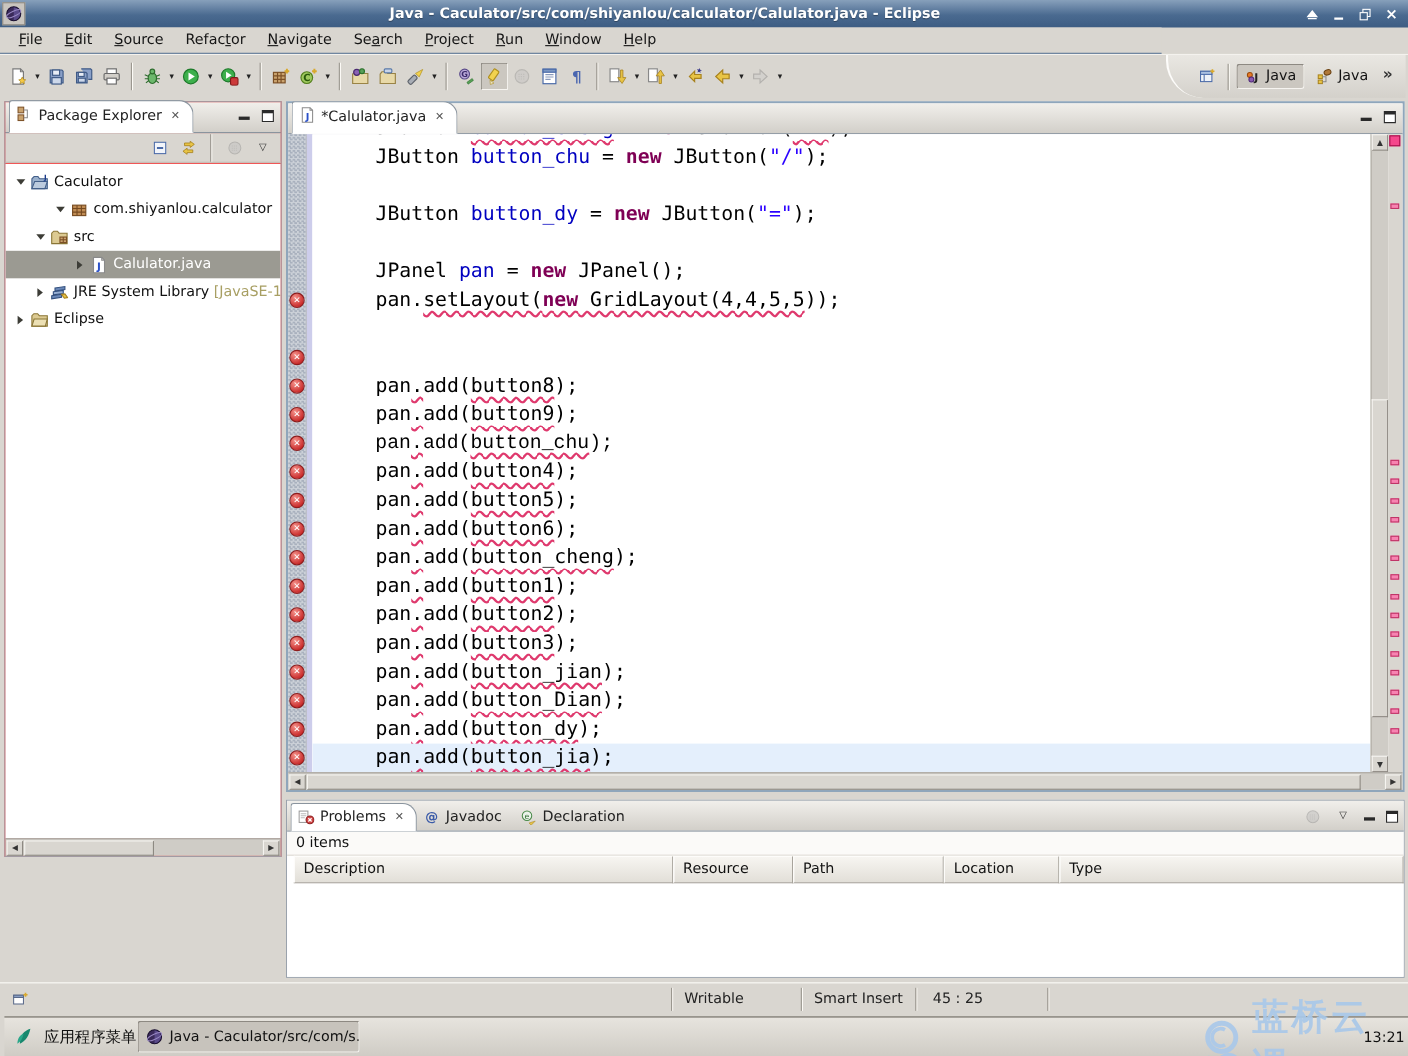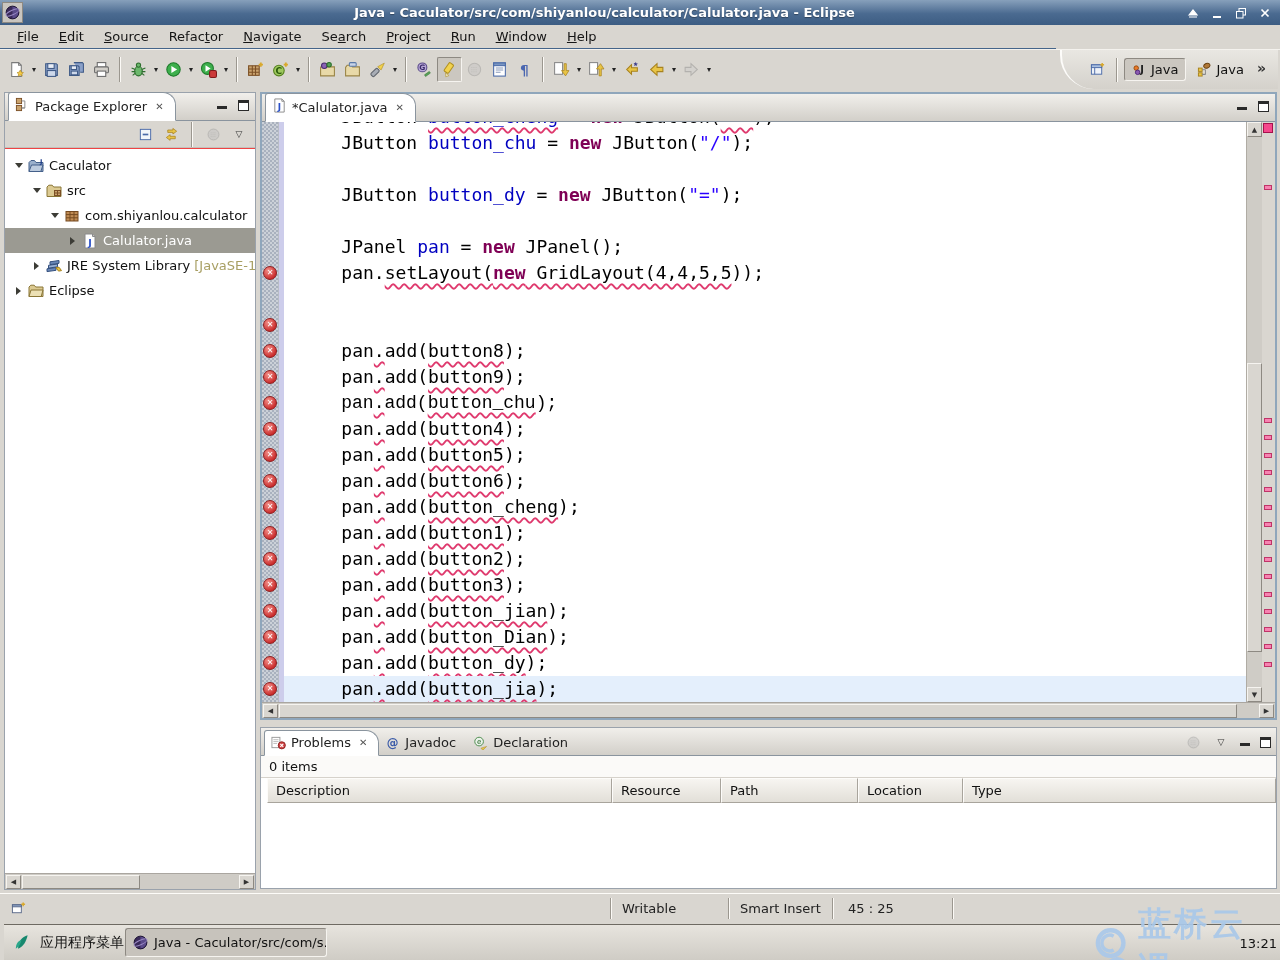--- a/index.html
+++ b/index.html
@@ -51,21 +51,21 @@
     border-radius:3px 13px 0 0;margin-bottom:-1px;}
   .tab .close{font-size:10px;color:#555;margin-left:3px;}
   .winbtns{position:absolute;right:5px;top:6px;display:flex;gap:7px;}
   .wbtn{width:14px;height:12px;display:flex;align-items:flex-end;justify-content:center;}
   .b-min{width:10px;height:3px;background:#2a2a2a;margin-bottom:2px;}
   .b-max{width:11px;height:11px;border:1px solid #2a2a2a;border-top:3px solid #2a2a2a;background:#fff;}
   .vbtn{width:22px;height:22px;display:flex;align-items:center;justify-content:center;}
   .vbtn.disabled{opacity:.5;filter:grayscale(.9);}
 
   
-  #pkg{position:absolute;left:4px;top:92px;width:252px;height:798px;background:#ef4444;border:1px solid #9aa2ac;}
+  #pkg{position:absolute;left:4px;top:92px;width:252px;height:687px;background:#ef4444;border:1px solid #9aa2ac;}
   #pkg-toolbar{height:27px;background:#d9d6d0;border-bottom:1px solid #c5c1ba;
     display:flex;align-items:center;justify-content:flex-end;gap:4px;padding-right:5px;}
   #tree{position:absolute;top:56px;bottom:16px;left:0;right:0;overflow:hidden;background:#fff;padding-top:4px;}
   .trow{height:25px;display:flex;align-items:center;font-size:13px;color:#111;white-space:nowrap;}
   .trow.selected{background:#9b9a92;color:#fff;}
   .tarrow{width:15px;display:flex;justify-content:center;flex:none;}
   .arr-exp{width:0;height:0;border-left:4px solid transparent;border-right:4px solid transparent;border-top:5px solid #3c3c36;}
   .arr-col{width:0;height:0;border-top:4px solid transparent;border-bottom:4px solid transparent;border-left:5px solid #3c3c36;}
   .ticon{margin:0 5px 0 2px;display:flex;flex:none;}
   .tsuffix{color:#a89f63;margin-left:4px;}
@@ -484,44 +484,44 @@
           </span>
           <span class="ticon">
             <svg width="16" height="16" viewBox="0 0 16 16">
               <path d="M1 13.5V4.5l2-2h3.5l1.5 2h7v9z" fill="#9ab0cc" stroke="#44608a"></path>
               <path d="M1 13.5l2.5-6.5H15l-2.2 6.5z" fill="#bccbde" stroke="#44608a"></path>
               <text x="12" y="5.8" font-size="6.5" font-weight="bold" fill="#1a3a8a" font-family="DejaVu Sans,sans-serif">J</text>
             </svg>
           </span>
           <span>Caculator</span>
         </div>
+        <div class="trow" style="padding-left: 42px;">
+          <span class="tarrow">
+            <span class="arr-exp"></span>
+          </span>
+          <span class="ticon">
+            <svg width="16" height="16" viewBox="0 0 16 16">
+              <rect x="2" y="3.5" width="12" height="9.5" fill="#c08c54" stroke="#764a20"></rect>
+              <path d="M2 6.6h12M2 9.8h12M6 3.5v9.5M10 3.5v9.5" stroke="#764a20"></path>
+            </svg>
+          </span>
+          <span>com.shiyanlou.calculator</span>
+        </div>
         <div class="trow" style="padding-left: 24px;">
           <span class="tarrow">
             <span class="arr-exp"></span>
           </span>
           <span class="ticon">
             <svg width="16" height="16" viewBox="0 0 16 16">
               <path d="M1 13.5V4l1.8-1.8h3.4L7.7 4h7.3v9.5z" fill="#dcca92" stroke="#8a7636"></path>
               <rect x="8.5" y="7.5" width="6" height="5" fill="#caa36e" stroke="#7c5026"></rect>
               <path d="M8.5 10h6M11.5 7.5v5" stroke="#7c5026"></path>
             </svg>
           </span>
           <span>src</span>
-        </div>
-        <div class="trow" style="padding-left: 42px;">
-          <span class="tarrow">
-            <span class="arr-exp"></span>
-          </span>
-          <span class="ticon">
-            <svg width="16" height="16" viewBox="0 0 16 16">
-              <rect x="2" y="3.5" width="12" height="9.5" fill="#c08c54" stroke="#764a20"></rect>
-              <path d="M2 6.6h12M2 9.8h12M6 3.5v9.5M10 3.5v9.5" stroke="#764a20"></path>
-            </svg>
-          </span>
-          <span>com.shiyanlou.calculator</span>
         </div>
         <div class="trow selected" style="padding-left: 60px;">
           <span class="tarrow">
             <span class="arr-col"></span>
           </span>
           <span class="ticon">
             <svg width="16" height="16" viewBox="0 0 16 16">
               <path d="M3 1h7.5L13 3.5V15H3z" fill="#fff" stroke="#8a8a8a"></path>
               <path d="M10.5 1v2.5H13" fill="none" stroke="#8a8a8a"></path>
               <text x="8" y="12.5" text-anchor="middle" font-size="9.5" font-weight="bold" fill="#2a50c8" font-family="DejaVu Sans,sans-serif">J</text>

